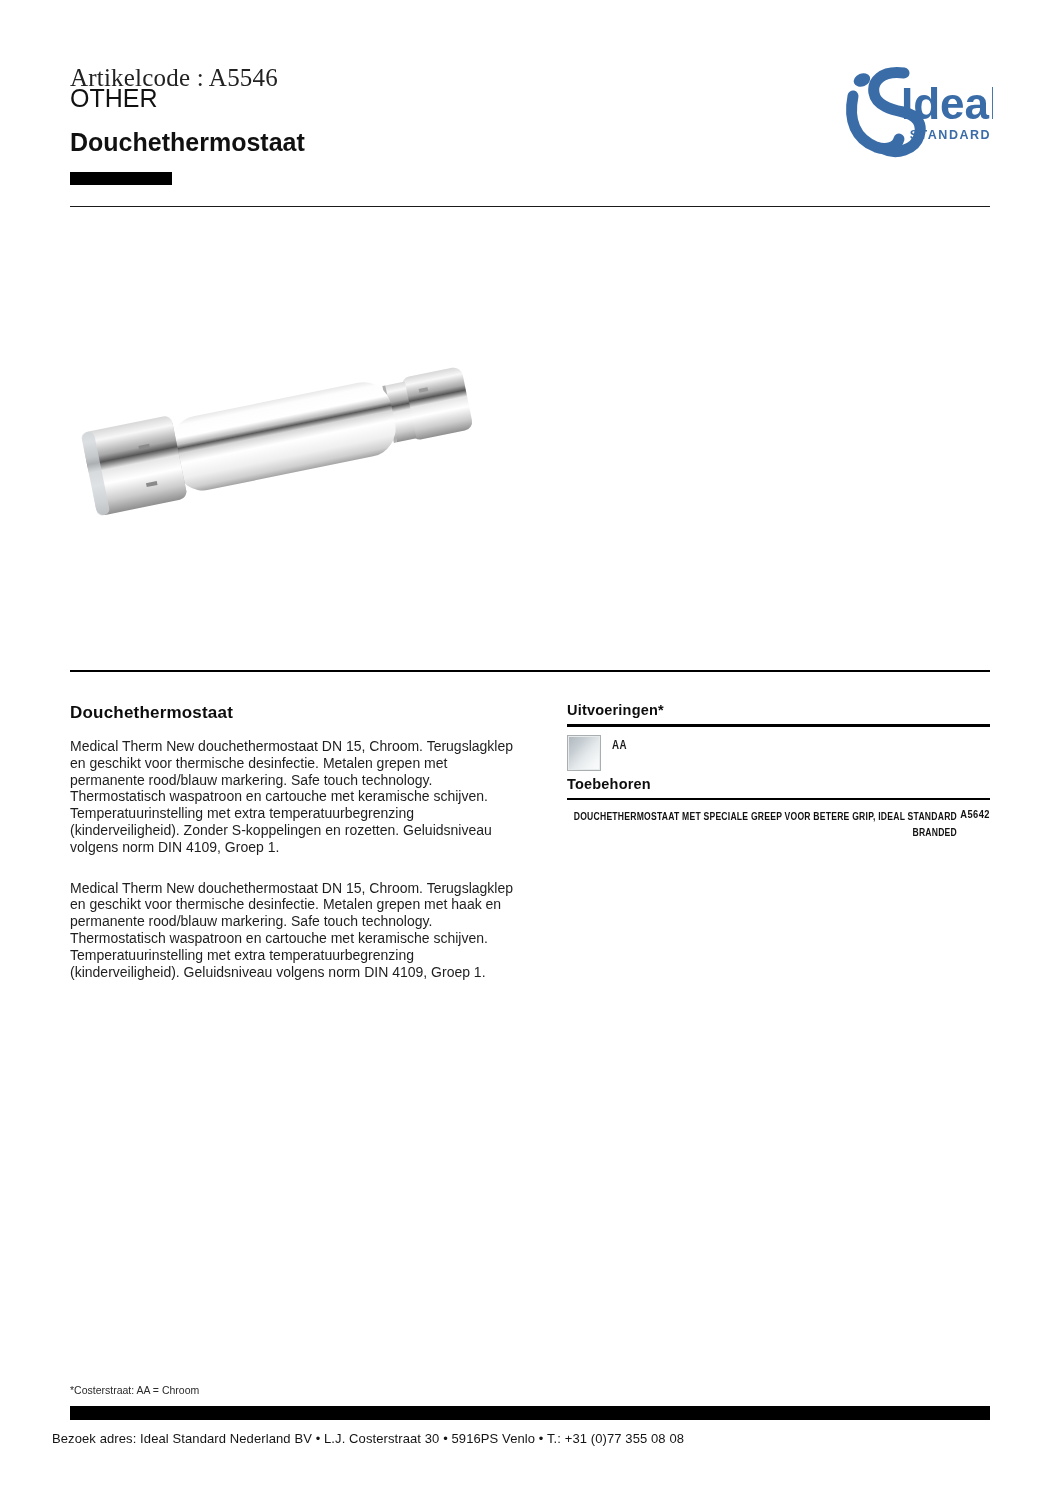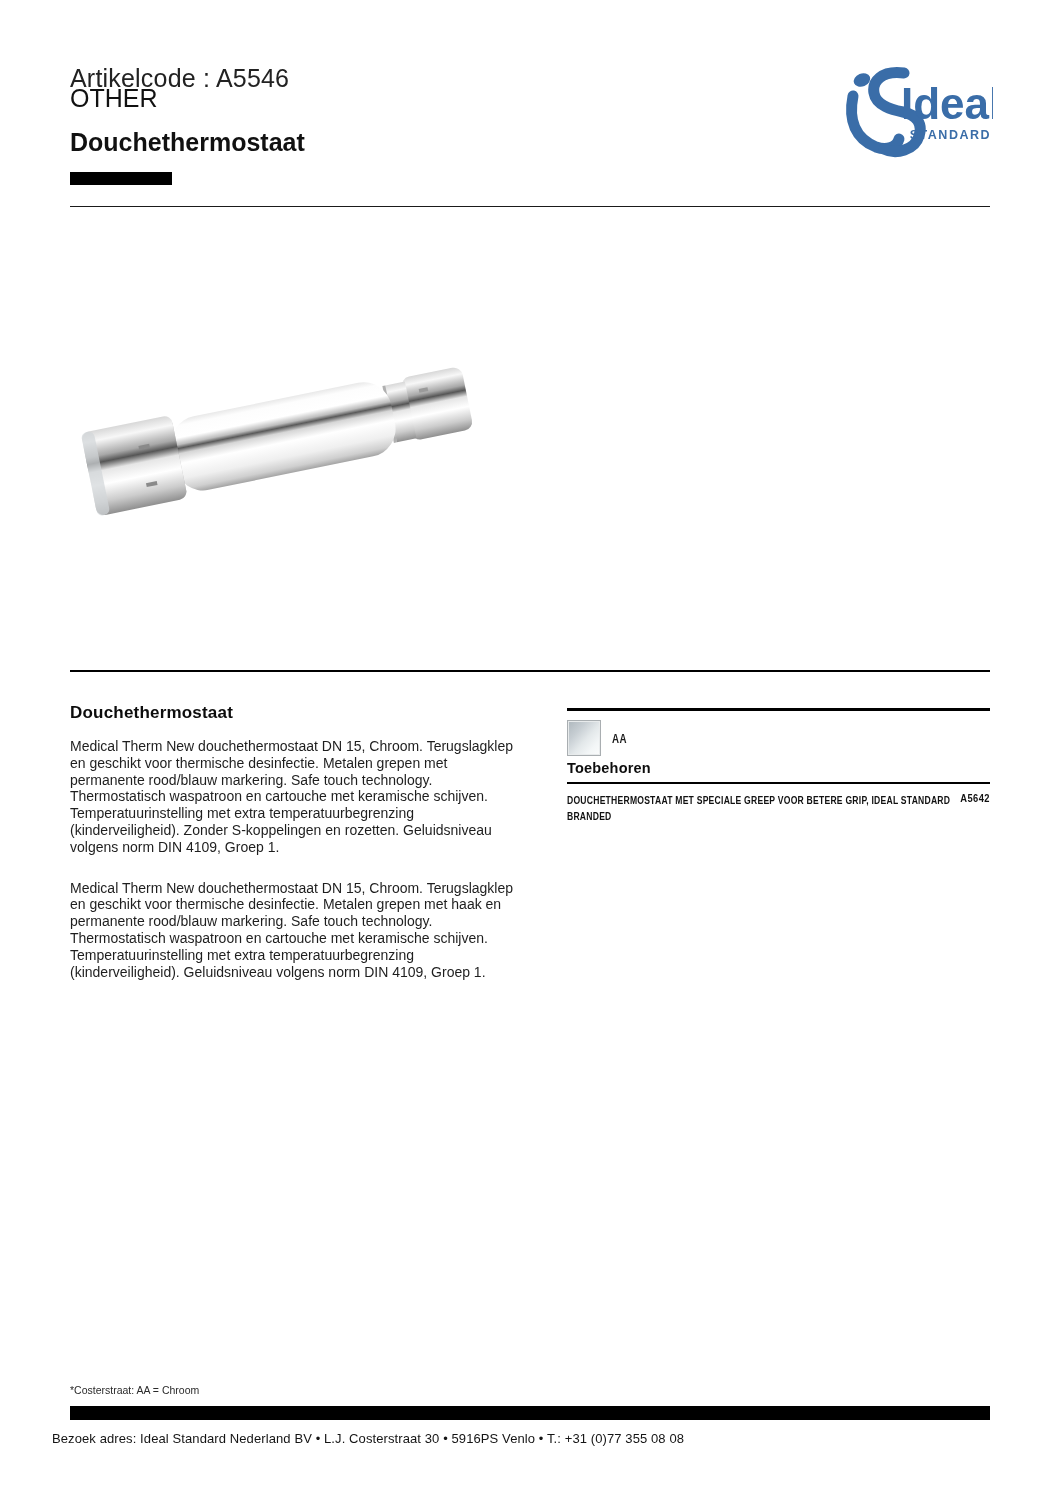--- a/index.html
+++ b/index.html
@@ -4,21 +4,21 @@
 <style>
   * { margin:0; padding:0; box-sizing:border-box; }
   html,body { background:#ffffff; }
   body {
     width:1060px; height:1500px; position:relative;
     font-family:"Liberation Sans", sans-serif; color:#1c1c1c;
   }
   .abs { position:absolute; }
 
   
-  .hdr-line1 { left:70px; top:64px; font-size:25px; font-weight:400; letter-spacing:.2px; color:#222; }
+  .hdr-line1 { left:70px; top:64px; font-size:25px; font-weight:400; letter-spacing:.2px; color:#222;font-family:Liberation Serif, serif; }
   .hdr-line2 { left:70px; top:84px; font-size:25px; font-weight:400; color:#111; }
   .hdr-line3 { left:70px; top:128px; font-size:25px; font-weight:700; color:#111; }
   .title-bar { left:70px; top:172px; width:102px; height:13px; background:#000; }
   .rule-thin { left:70px; width:920px; height:2px; background:#000; }
   .hr-top { top:206px; height:1px; background:#1a1a1a; }
 
   
   .logo-box { left:843px; top:66px; width:150px; height:98px; }
 
   
@@ -29,31 +29,31 @@
 
   
   .col-left { left:70px; top:703px; width:455px; }
   .col-left h2 { font-size:17px; font-weight:700; color:#0d0d0d; margin-bottom:15px; letter-spacing:.2px; }
   .col-left p { font-size:14px; line-height:16.8px; color:#1e1e1e; margin-bottom:24px; }
 
   
   .col-right { left:567px; top:702px; width:423px; }
   .rc-heading { font-size:14.5px; font-weight:700; color:#0d0d0d; letter-spacing:.2px; }
   .rc-rule { margin-top:6px; height:2.5px; background:#000; width:100%; }
-  .swatch-row { margin-top:8px; display:flex; align-items:center; height:38px; }
+  .swatch-row { margin-top:8px; display:flex; align-items:flex-start; height:38px; }
   .swatch {
     width:34px; height:36px;
     border:1px solid #a9aeb1;
     background:linear-gradient(132deg,#aeb7bd 0%,#c7ced3 30%,#e3e8ea 55%,#f3f6f7 78%,#fbfcfc 100%);
     box-shadow:inset 0 0 0 1px #e8ebec;
   }
   .swatch-label { margin-left:11px; margin-top:3px; font-size:12.5px; font-weight:700;
     display:inline-block; transform:scaleX(.78); transform-origin:0 0; letter-spacing:.5px; }
   .toe-head { margin-top:3px; }
-  .toe-row { position:relative; margin-top:8px; }
+  .toe-row { position:relative; margin-top:8px;text-align:right; }
   .toe-desc { display:inline-block; width:500px; font-size:11px; font-weight:700; line-height:16px;
     transform:scaleX(.78); transform-origin:0 0; letter-spacing:.3px; color:#111; }
   .toe-code { position:absolute; right:0; top:0; display:inline-block; font-size:11px; font-weight:700;
     transform:scaleX(.85); transform-origin:100% 0; letter-spacing:.5px; color:#111; }
 
   
   .footnote { left:70px; top:1384px; font-size:10.5px; color:#2a2a2a; }
   .footer-bar { left:70px; top:1406px; width:920px; height:14px; background:#000; }
   .footer-text { left:52px; top:1431px; font-size:13px; color:#141414; letter-spacing:.1px; }
 </style>
@@ -121,20 +121,21 @@
 
 <div class="abs rule-thin hr-mid"></div>
 
 <div class="abs col-left">
   <h2>Douchethermostaat</h2>
   <p>Medical Therm New douchethermostaat DN 15, Chroom. Terugslagklep en geschikt voor thermische desinfectie. Metalen grepen met permanente rood/blauw markering. Safe touch technology. Thermostatisch waspatroon en cartouche met keramische schijven. Temperatuurinstelling met extra temperatuurbegrenzing (kinderveiligheid). Zonder S-koppelingen en rozetten. Geluidsniveau volgens norm DIN 4109, Groep 1.</p>
   <p>Medical Therm New douchethermostaat DN 15, Chroom. Terugslagklep en geschikt voor thermische desinfectie. Metalen grepen met haak en permanente rood/blauw markering. Safe touch technology. Thermostatisch waspatroon en cartouche met keramische schijven. Temperatuurinstelling met extra temperatuurbegrenzing (kinderveiligheid). Geluidsniveau volgens norm DIN 4109, Groep 1.</p>
 </div>
 
 <div class="abs col-right">
+  <div class="rc-heading">Uitvoeringen*</div>
   <div class="rc-rule"></div>
 
   <div class="swatch-row">
     <div class="swatch"></div>
     <span class="swatch-label">AA</span>
   </div>
 
   <div class="rc-heading toe-head">Toebehoren</div>
   <div class="rc-rule"></div>
 

